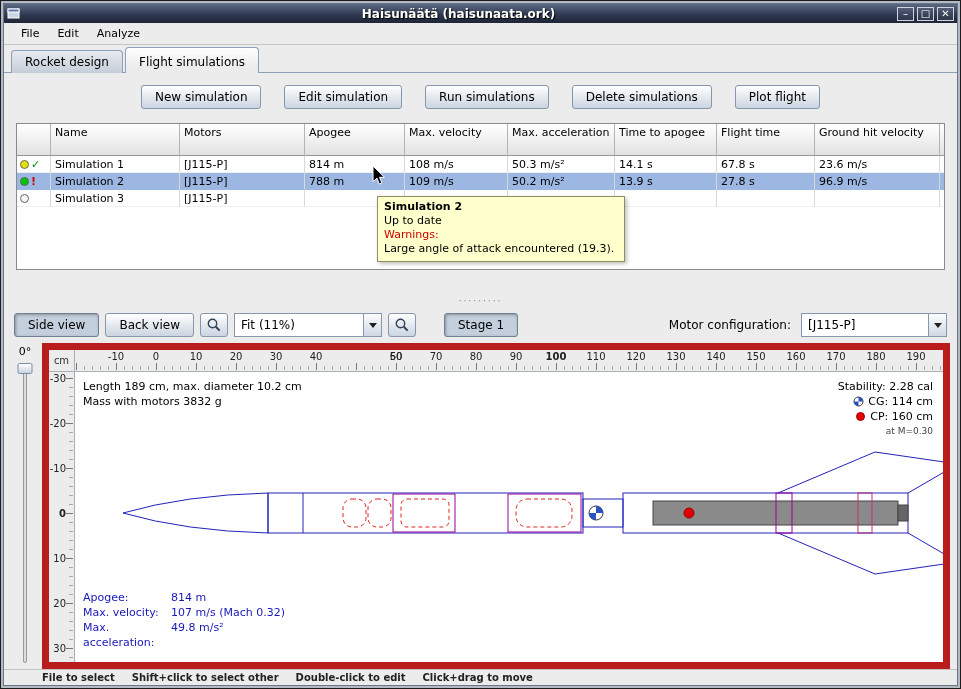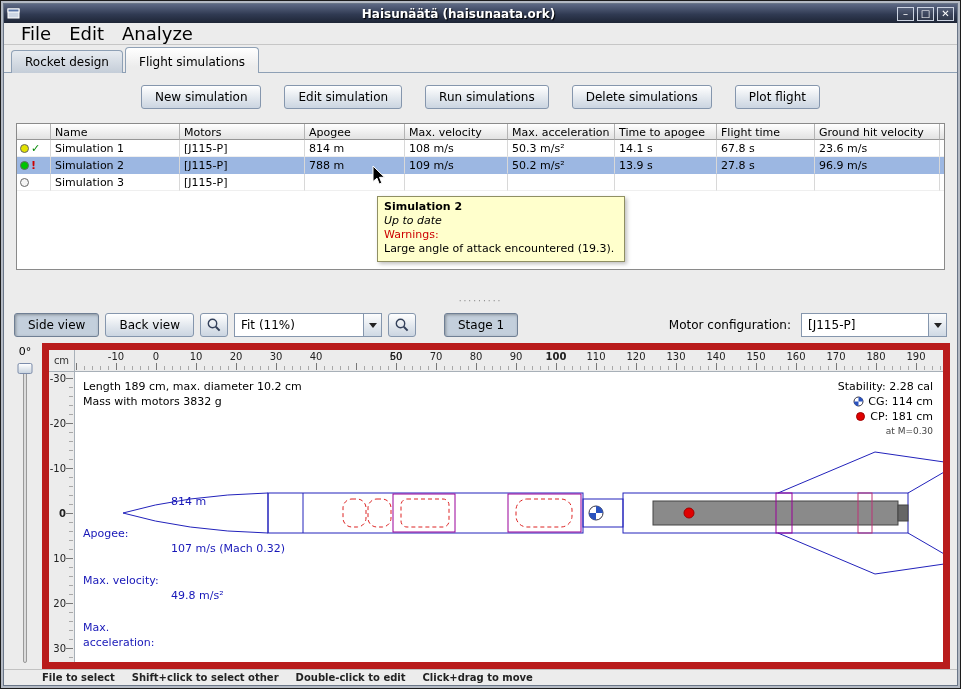--- a/index.html
+++ b/index.html
@@ -15,21 +15,21 @@
   .ticon { width:16px; height:14px; display:flex; align-items:center; }
   .ttitle { flex:1; text-align:center; font-weight:bold; font-size:12px;
             text-shadow:1px 1px 1px #000; white-space:nowrap; overflow:hidden; }
   .tbtns { display:flex; }
   .tbtn { width:17px; height:14px; border:1px solid #cdd4e2; margin-left:3px; font-size:10px; line-height:12px;
           text-align:center; color:#fff; cursor:default; background:rgba(255,255,255,0.06); }
 
   
   .menubar { height:22px; background:#ececec; border-bottom:1px solid #c6c6c6; display:flex; align-items:center;
              padding-left:8px; flex:0 0 auto; }
-  .menu-item { padding:3px 9px; font-size:18px; }
+  .menu-item { padding:3px 9px; font-size:11px; }
 
   
   .tabstrip { position:relative; height:28px; background:#ececec; display:flex; align-items:flex-end;
               padding-left:7px; flex:0 0 auto; }
   .tabstrip::after { content:''; position:absolute; left:0; right:0; bottom:0; height:1px; background:#8ea0b5; z-index:0; }
   .tab { position:relative; z-index:1; font-size:12px; padding:4px 13px; margin-right:2px;
          border:1px solid #8ea0b5; border-bottom:none; border-radius:4px 4px 0 0;
          background:linear-gradient(#e7ebf0,#c4cdd8); }
   .tab.active { z-index:3; padding-top:7px; background:linear-gradient(#ffffff,#ececec 75%);
                 box-shadow:0 1px 0 0 #ececec; }
@@ -40,36 +40,36 @@
   .btn { font-family:"DejaVu Sans", sans-serif; font-size:12px; padding:4px 13px; border:1px solid #8596ad;
          border-radius:3px; background:linear-gradient(#ffffff,#dfe5ec 60%,#cbd5e1); color:#000; }
   .btn.pressed { background:#c3cfdc; box-shadow:inset 1px 1px 3px rgba(0,0,0,0.3); border-color:#6f7f94; }
   .iconbtn { padding:3px 5px; line-height:0; }
 
   
   .tablewrap { margin:14px 12px 0 12px; height:147px; border:1px solid #8a8a8a; background:#fff;
                display:flex; flex-direction:column; overflow:hidden; }
   .tgrid { display:grid; grid-template-columns:34px 129px 125px 100px 103px 107px 102px 98px 125px 1fr; }
   .th { background:linear-gradient(#ffffff,#e2e2e2); border-right:1px solid #b4b4b4; border-bottom:1px solid #969696;
-        padding:2px 4px 6px 4px; font-size:11px; white-space:nowrap; overflow:hidden; height:16px; }
+        padding:2px 4px 6px 4px; font-size:11px; white-space:nowrap; overflow:hidden; height:32px; }
   .tbody { flex:1; background:#fff; }
   .trow { height:17px; }
   .td { padding:1px 4px 0 4px; border-right:1px solid #d8d8d8; border-bottom:1px solid #efefef;
         font-size:11px; line-height:15px; white-space:nowrap; overflow:hidden; }
   .trow.selected .td { background:#9cb7e2; border-bottom-color:#9cb7e2; }
   .statuscell { display:flex; align-items:center; gap:2px; padding-left:3px; }
   .dot { width:9px; height:9px; border-radius:50%; border:1px solid #666; flex:0 0 auto; }
   .mark { font-size:11px; font-weight:bold; line-height:11px; }
 
   
   .tooltip { position:absolute; left:377px; top:196px; width:248px; z-index:90;
              background:#ffffcc; border:1px solid #8f8f63; padding:3px 6px 5px 6px; font-size:11px; line-height:14px;
              box-shadow:2px 2px 4px rgba(0,0,0,0.25); }
   .tt-title { font-weight:bold; }
-  .tt-status { font-style:italic; }
+  .tt-status { }
   .tt-warnlabel { color:#cc0000; }
   .cursor { position:absolute; left:372px; top:165px; z-index:100; }
 
   
   .splitter { height:9px; background:#ececec; display:flex; align-items:center; justify-content:center;
               flex:0 0 auto; }
   .splitdots { color:#8a8a8a; font-size:9px; letter-spacing:2px; line-height:5px; }
 
   
   .viewer { flex:1; display:flex; flex-direction:column; background:#ececec; min-height:0; }
@@ -117,21 +117,21 @@
   .bold { font-weight:bold; }
 
   .canvas { position:relative; background:#fff; overflow:hidden; }
   .rocketsvg { position:absolute; left:0; top:0; }
   .infoblock { position:absolute; left:8px; top:7px; line-height:15px; font-size:11px; }
   .stabblock { position:absolute; right:10px; top:7px; text-align:right; line-height:15px; font-size:11px; }
   .stabline { display:flex; justify-content:flex-end; align-items:center; gap:4px; }
   .machline { font-size:9px; color:#444; }
   .flightblock { position:absolute; left:8px; bottom:12px; color:#1717b8; font-size:11px; }
   .frow2 { display:flex; line-height:15px; }
-  .flabel { width:88px;margin-top:32px; }
+  .flabel { width:88px; }
 
   .statusbarb { height:16px; border-top:1px solid #c2c2c2; background:#ececec; display:flex; align-items:center;
                gap:17px; padding-left:38px; font-size:10px; font-weight:bold; color:#222; flex:0 0 auto; }
 </style>
 </head>
 <body>
 
 <div class="frame">
   <div class="window">
 
@@ -358,21 +358,21 @@
                   <circle cx="5.5" cy="5.5" r="4.5" fill="#ffffff" stroke="#333344"></circle>
                   <path d="M5.5,5.5 L5.5,1 A4.5,4.5 0 0 1 10,5.5 Z" fill="#2a52be"></path>
                   <path d="M5.5,5.5 L5.5,10 A4.5,4.5 0 0 1 1,5.5 Z" fill="#2a52be"></path>
                 </svg>
                 <span>CG: 114 cm</span>
               </div>
               <div class="stabline">
                 <svg width="11" height="11" viewBox="0 0 11 11">
                   <circle cx="5.5" cy="5.5" r="4" fill="#e00000" stroke="#a00000"></circle>
                 </svg>
-                <span>CP: 181 cm</span>
+                <span>CP: 160 cm</span>
               </div>
               <div class="stabline machline">at M=0.30</div>
             </div>
 
             <div class="flightblock">
                 <div class="frow2">
                   <span class="flabel">Apogee:</span>
                   <span class="fval">814 m</span>
                 </div>
                 <div class="frow2">

